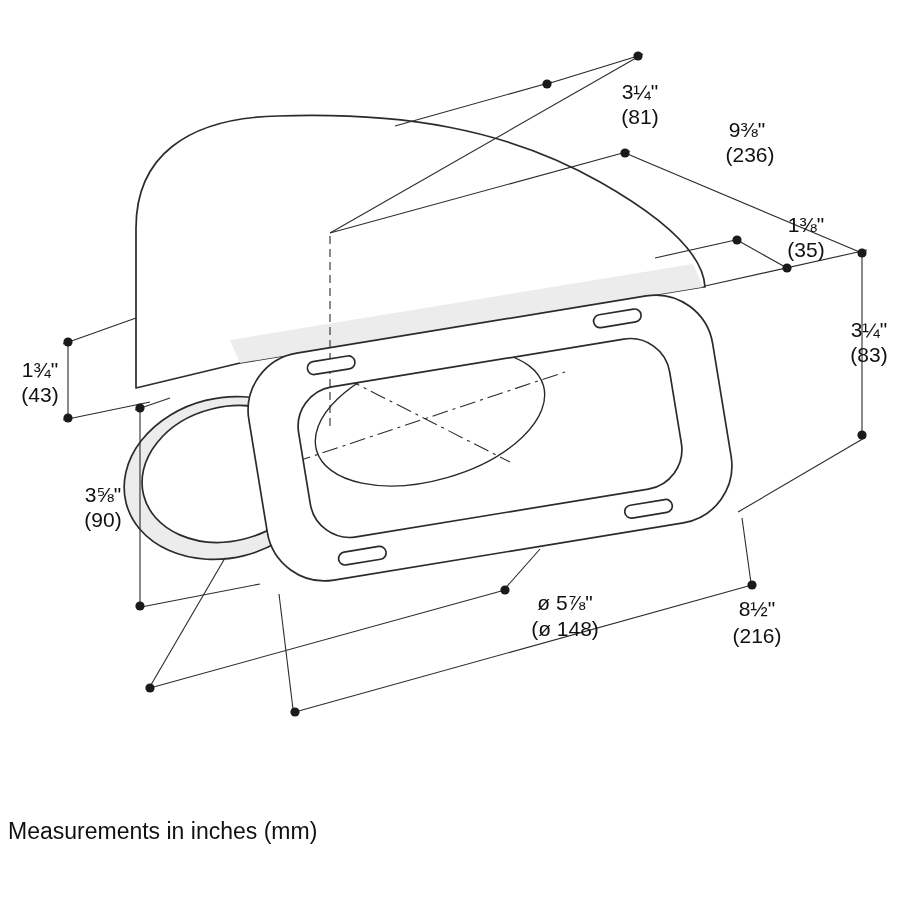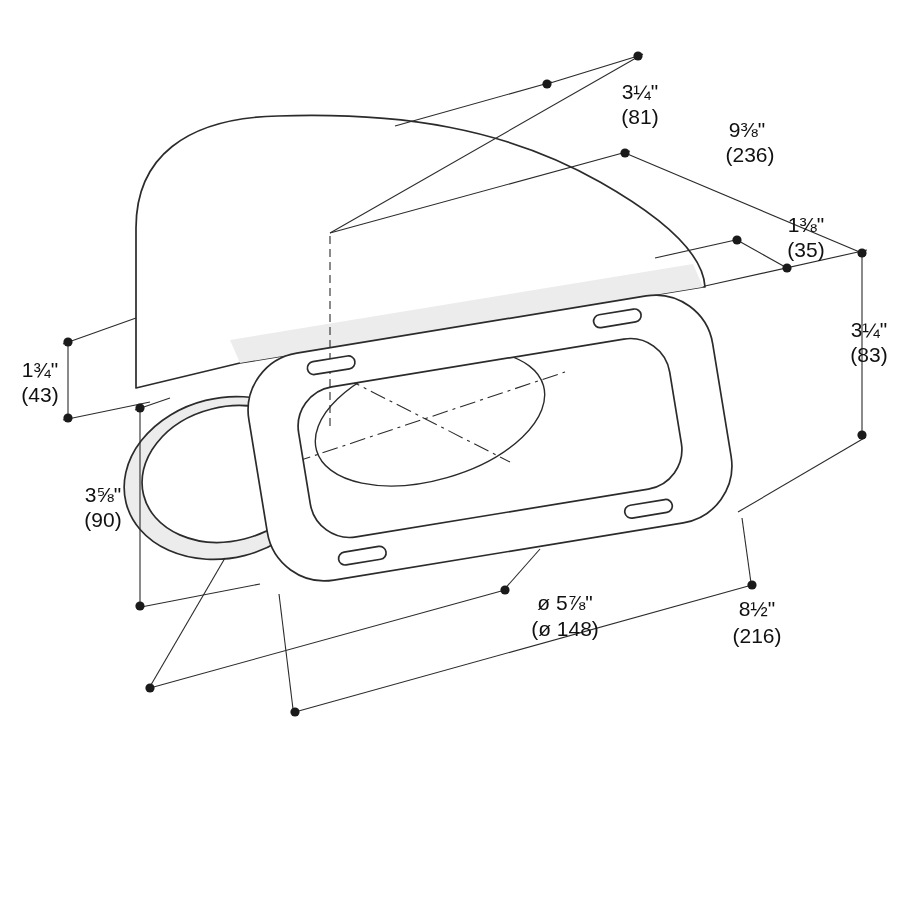--- a/index.html
+++ b/index.html
@@ -130,13 +130,14 @@
       <text class="lbl" x="103" y="527">(90)</text>
 
       <text class="lbl" x="565" y="610">ø 5⅞"</text>
       <text class="lbl" x="565" y="636">(ø 148)</text>
 
       <text class="lbl" x="757" y="616">8½"</text>
       <text class="lbl" x="757" y="643">(216)</text>
     </g>
   </svg>
 
+  <div class="footer">Measurements in inches (mm)</div>
 </div>
 
 </body></html>

